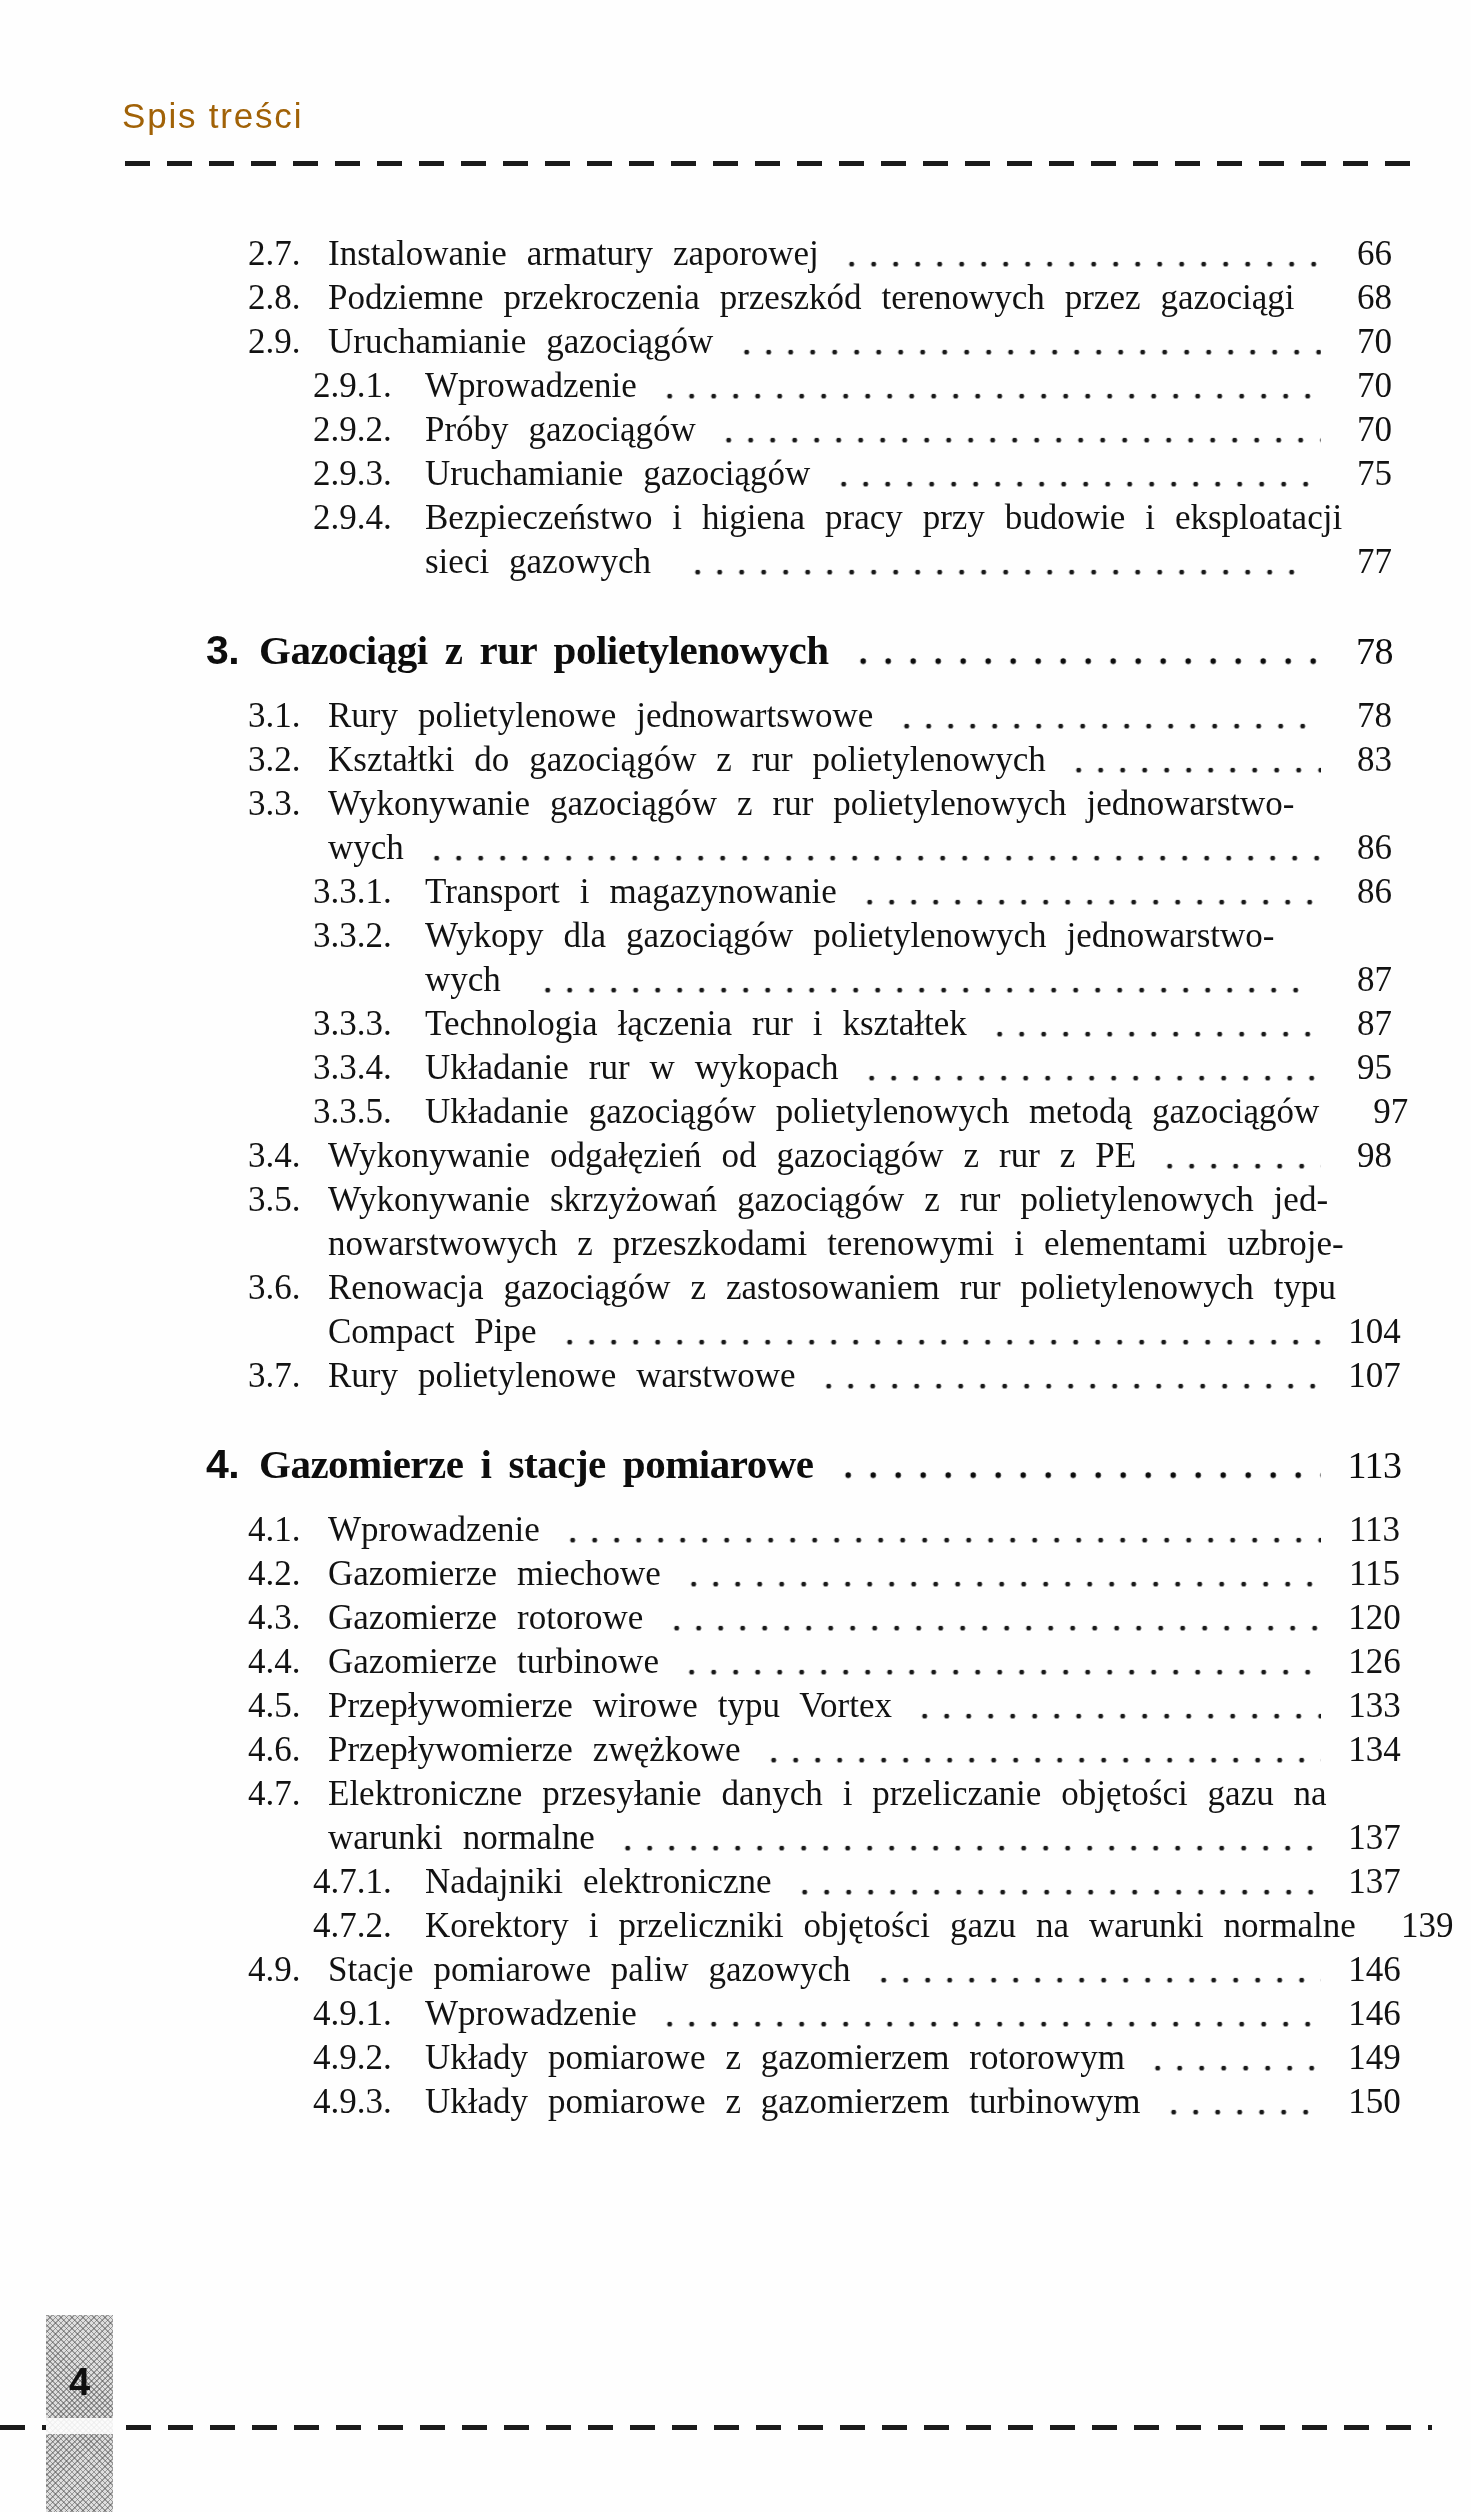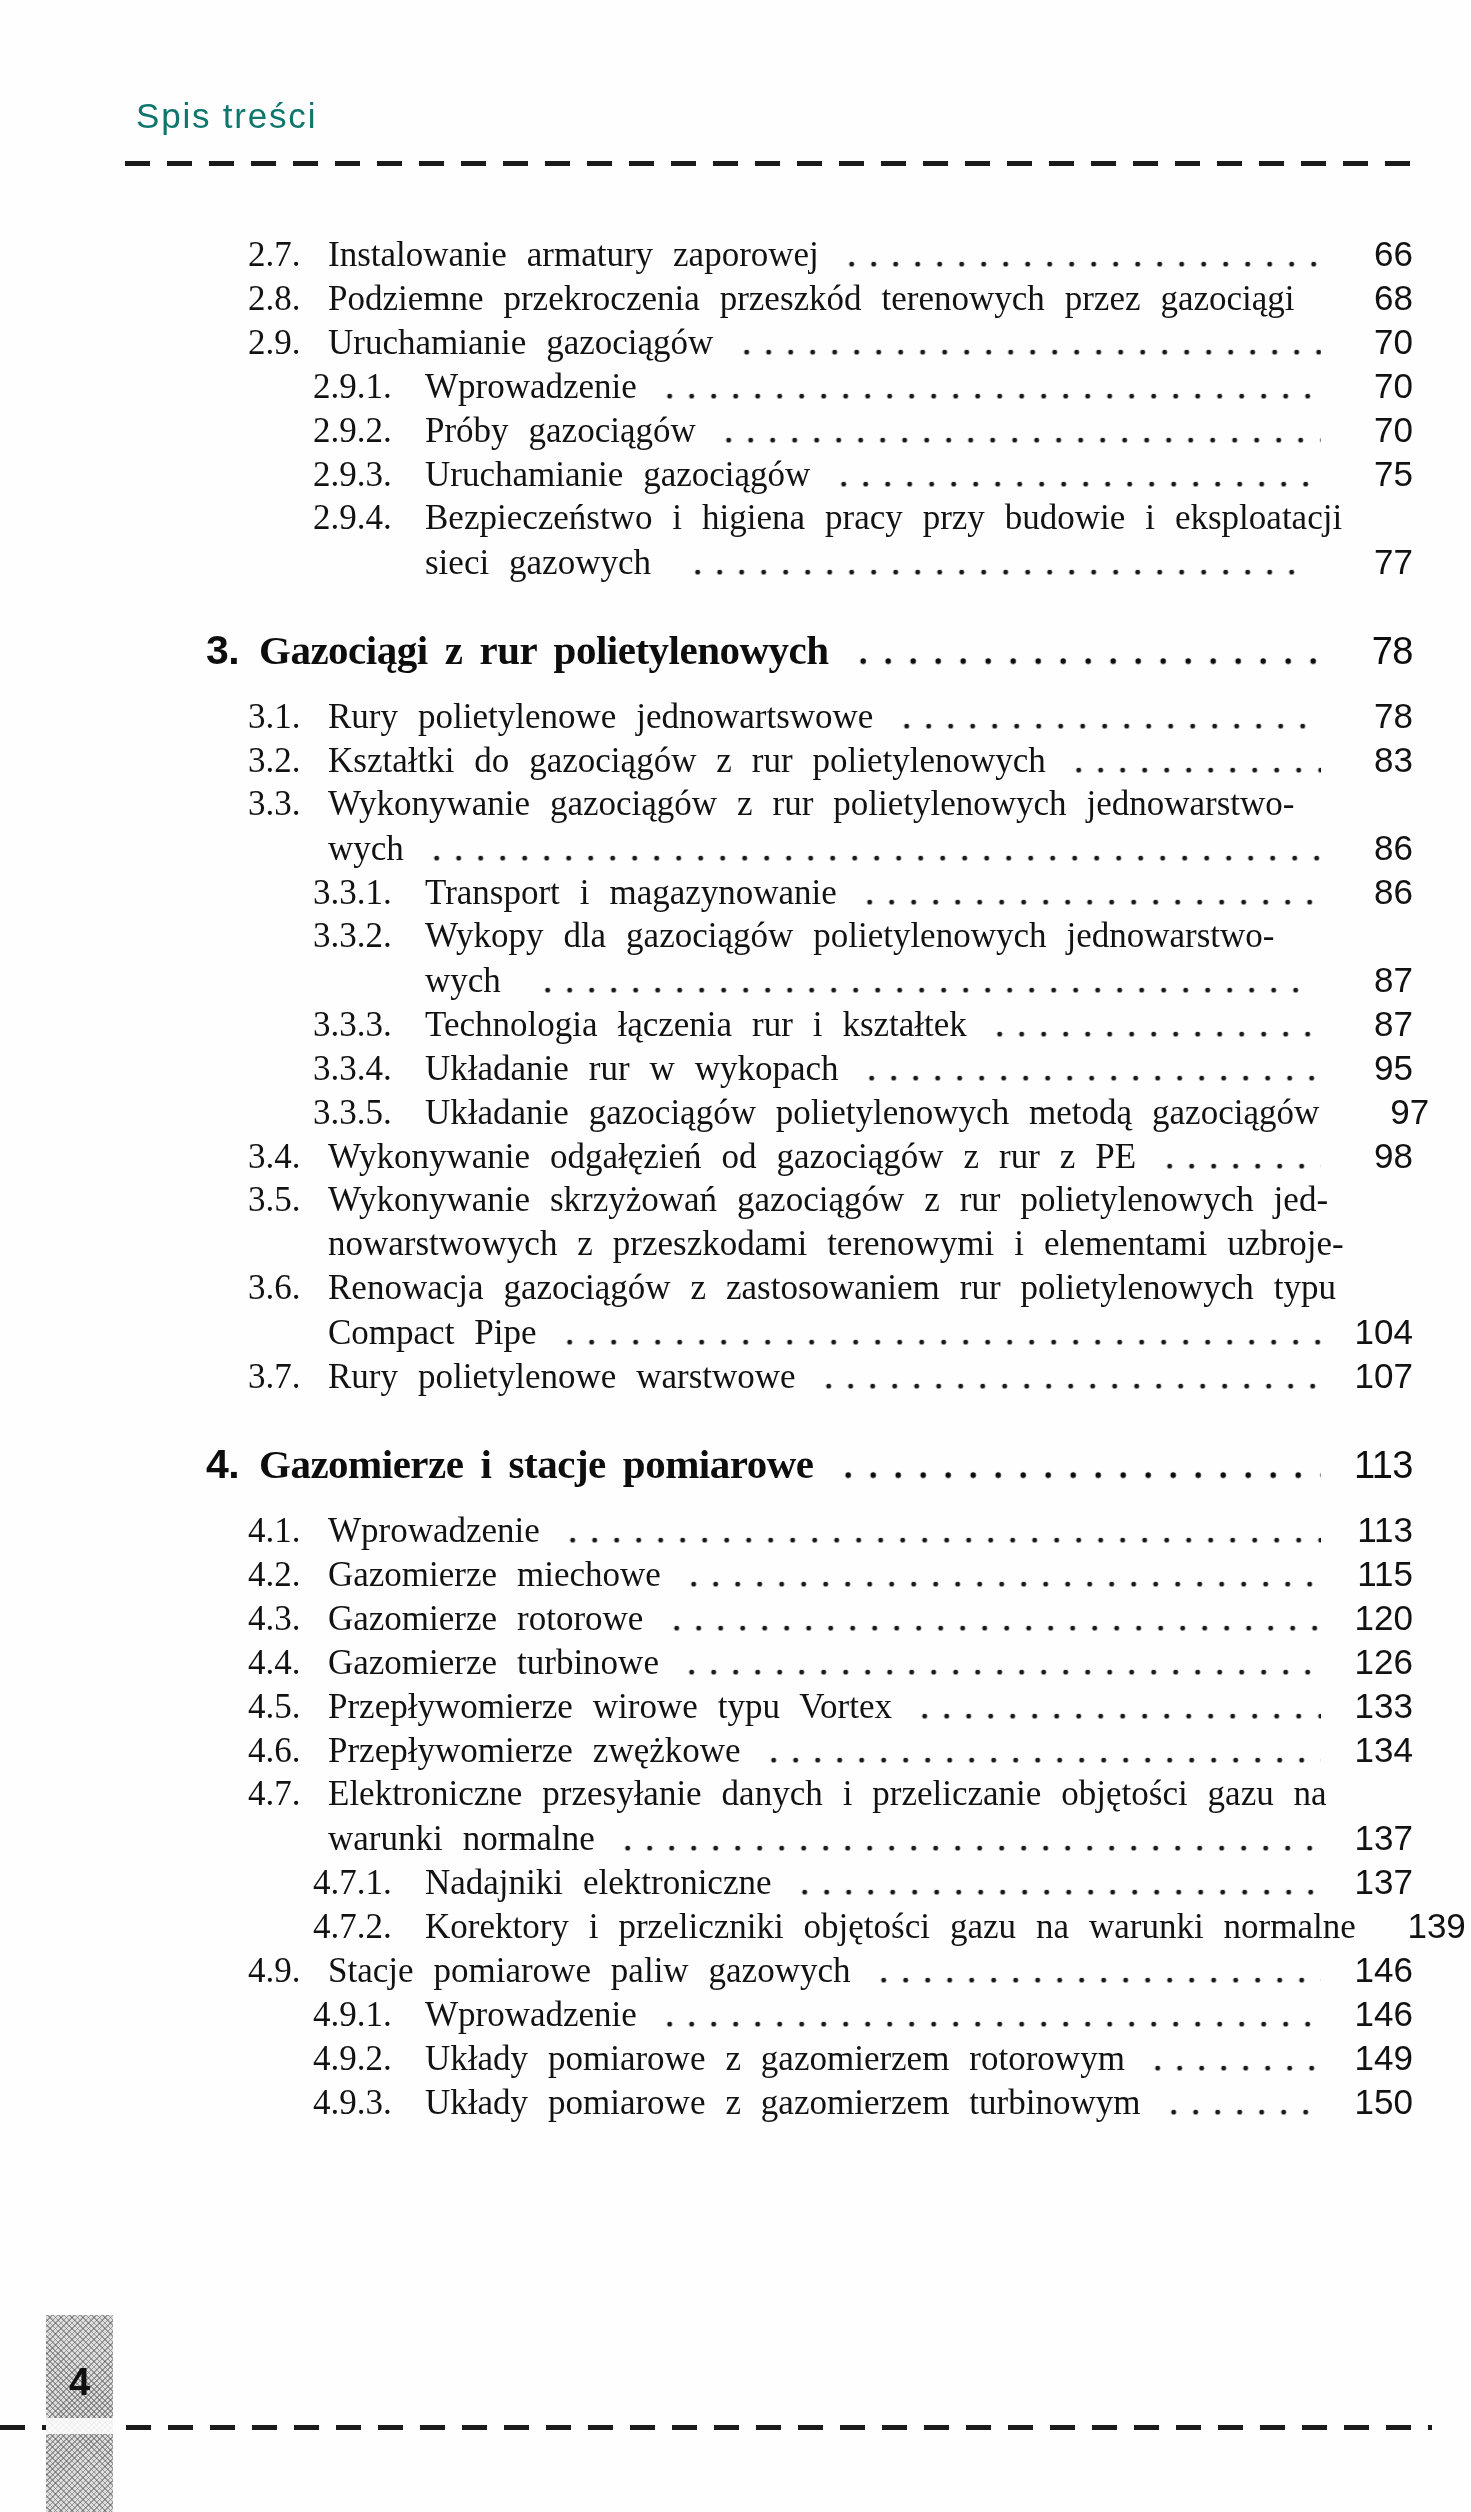--- a/index.html
+++ b/index.html
@@ -1,23 +1,23 @@
 <!DOCTYPE html>
 <html style="font-size:14.7px"><head>
 <meta charset="utf-8">
 <style>
   html,body{margin:0;padding:0;}
   body{
     width:1472px;height:2512px;position:relative;background:#fefefe;
     font-family:"Liberation Serif", serif;color:#121212;overflow:hidden;
   }
   .header-title{
-    position:absolute;left:136px;top:96px;
+    position:absolute;left:122px;top:96px;
     font-family:"Liberation Sans", sans-serif;font-weight:300;
-    font-size:35px;letter-spacing:1.8px;color:#0f766e;
+    font-size:35px;letter-spacing:1.8px;color:#a16207;
   }
   .dashed-line{position:absolute;height:4.6px;
     background-image:repeating-linear-gradient(90deg,#1b1b1b 0 25px,transparent 25px 42px);}
   .dashed-top{left:125px;right:57px;top:161px;}
   .dashed-bottom{left:0;width:1432px;top:2425px;}
   #toc-entries{position:absolute;top:232px;left:0;right:0;font-size:35px;margin-left:48px;}
   .row{display:flex;align-items:baseline;padding-right:59px;height:44px;line-height:44px;}
   .row .num{flex:0 0 auto;}
   .lv1{padding-left:200px;} .lv1 .num{display:inline-block;width:80px;}
   .lv2{padding-left:265px;} .lv2 .num{display:inline-block;width:112px;}
@@ -34,22 +34,22 @@
   .leader{
     flex:1 1 auto;align-self:flex-end;height:8.3px;margin:0 14.7px 7.4px 18.4px;
     background-image:radial-gradient(circle,#181818 2.2px,rgba(0,0,0,0) 2.8px);
     background-size:22px 8.3px;background-position:3.7px center;background-repeat:repeat-x;
   }
   .lv0 .leader{
     background-image:radial-gradient(circle,#0d0d0d 2.6px,rgba(0,0,0,0) 3.2px);
     background-size:25px 8.3px;margin-bottom:8.3px;
   }
   .noleader .leader{background-image:none;}
-  .pg{flex:0 0 auto;min-width:77px;text-align:right;
-    font-family:Liberation Sans, sans-serif;font-weight:normal;font-size:35px;}
+  .pg{flex:0 0 auto;min-width:77px;text-align:center;
+    font-family:Liberation Serif, serif;font-weight:normal;font-size:35px;}
   .lv0 .pg{font-size:38px;}
   .footer-band{
     position:absolute;left:46px;top:2315px;width:67px;height:198px;
     background-color:#dedede;
     background-image:
       repeating-linear-gradient(45deg, rgba(70,70,70,.45) 0 1.2px, transparent 1.2px 3.9px),
       repeating-linear-gradient(135deg, rgba(70,70,70,.45) 0 1.2px, transparent 1.2px 3.9px);
   }
   .footer-band::after{
     content:"";position:absolute;left:0;right:0;top:103px;height:15.6px;

